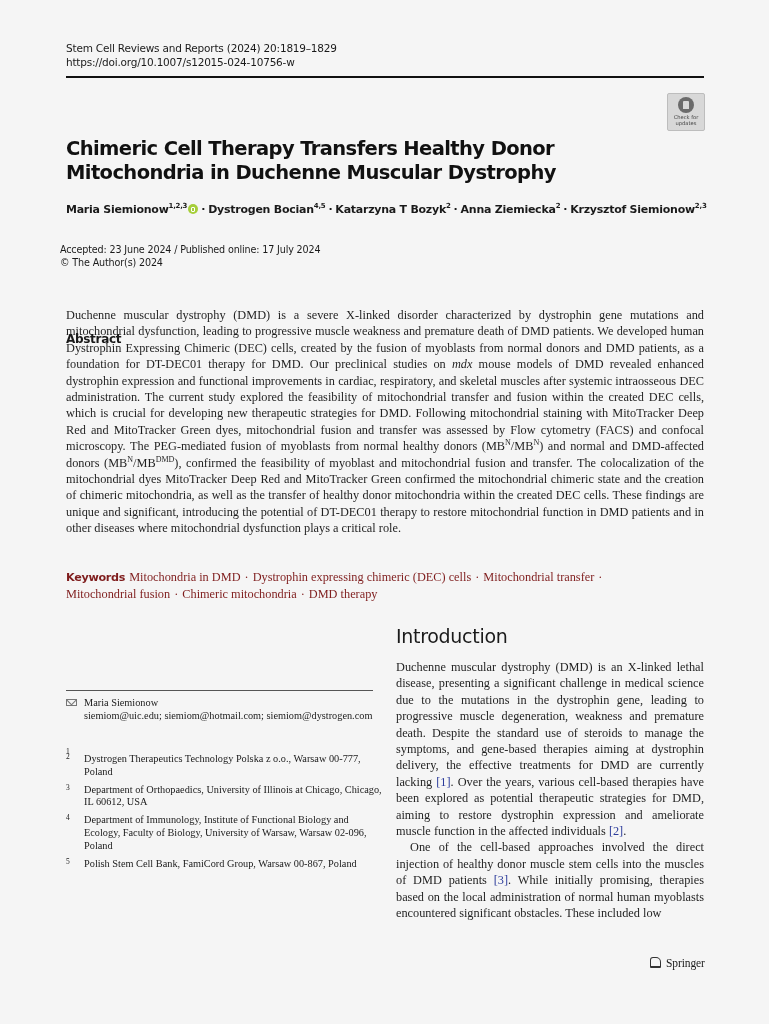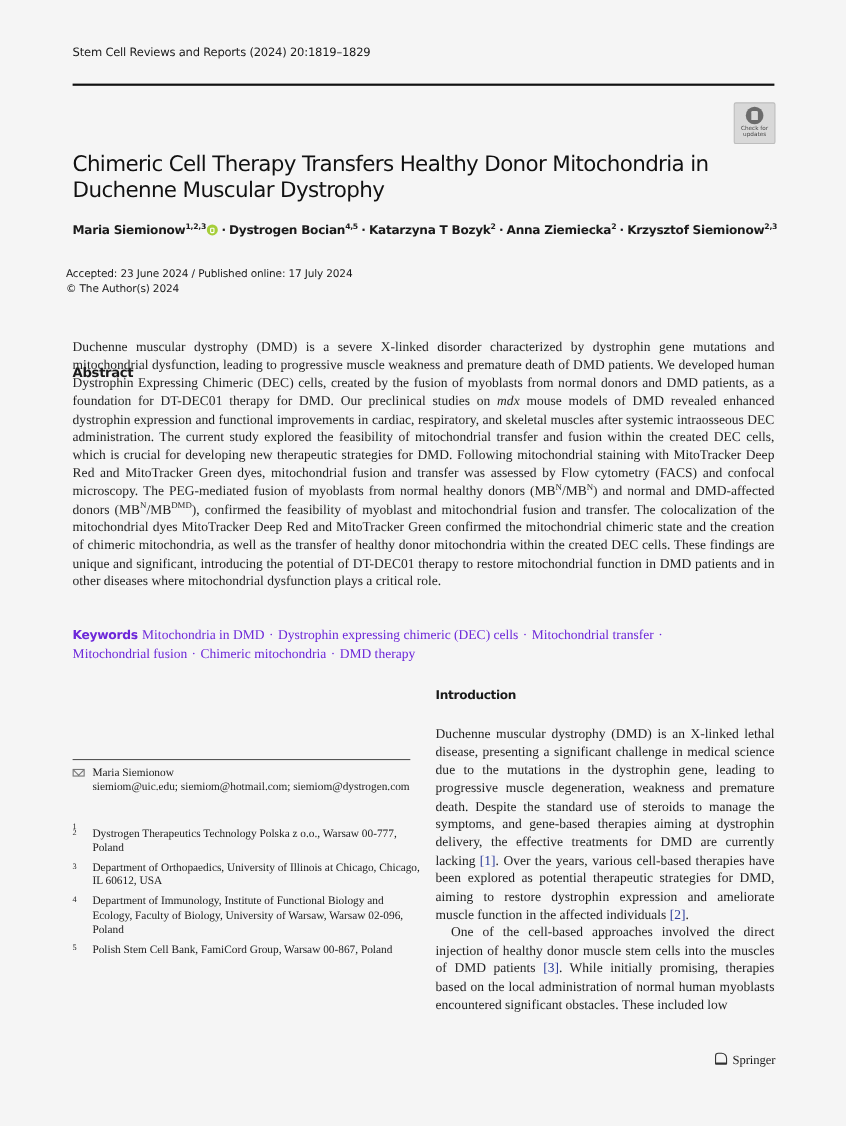--- a/index.html
+++ b/index.html
@@ -9,39 +9,39 @@
   .abs { position:absolute; }
 
   #journal { left:66px; top:41px; font-size:10.5px; line-height:14px; letter-spacing:-0.2px; }
   #rule-top { left:66px; top:76px; width:638px; height:2px; background:#111; }
 
   #crossmark { left:667px; top:93px; width:36px; height:36px; background:#d8d8d8; border:1px solid #bdbdbd; border-radius:2px; text-align:center; }
   #crossmark .ring { width:16px; height:16px; border-radius:50%; background:#6b6b6b; margin:3px auto 1px; position:relative; }
   #crossmark .ring:after { content:""; position:absolute; left:5px; top:4px; width:6px; height:8px; background:#d8d8d8; border-radius:1px 1px 0 0; }
   #crossmark .lbl { font-size:5.2px; line-height:6px; color:#444; }
 
-  #title { left:66px; top:137px; width:600px; font-size:19.5px; line-height:24px; font-weight:normal; letter-spacing:-0.6px; color:#111; }
+  #title { left:66px; top:137px; width:600px; font-size:19.5px; line-height:24px; font-weight:bold; letter-spacing:-0.6px; color:#111; }
 
   #authors { left:66px; top:203px; font-size:11px; line-height:14px; font-weight:bold; letter-spacing:-0.25px; white-space:nowrap; }
   #authors sup { font-size:7px; font-weight:bold; vertical-align:5px; line-height:0; }
   .orcid { display:inline-block; width:10px; height:10px; border-radius:50%; background:#a6ce39; vertical-align:-1px; margin-left:1px; position:relative; }
   .orcid:after { content:""; position:absolute; left:3px; top:2.5px; width:4px; height:5px; border:1px solid #fff; border-radius:1px; box-sizing:border-box; }
   .sep { font-weight:bold; margin:0 3px; }
 
   #dates { left:60px; top:243px; font-size:9.6px; line-height:13px; letter-spacing:-0.15px; }
 
   #abs-head { left:66px; top:293px; font-size:12px; font-weight:bold; letter-spacing:-0.3px;margin-top:39px; }
   #abs-body { left:66px; top:307px; width:638px; font-size:12.3px; line-height:16.4px; text-align:justify; color:#1f1f1f; }
   #abs-body sup { font-size:8px; vertical-align:5px; line-height:0; }
 
-  #keywords { left:66px; top:569px; width:620px; font-size:12.3px; line-height:16.4px; color:#6d28d9; }
+  #keywords { left:66px; top:569px; width:620px; font-size:12.3px; line-height:16.4px; color:#7f1d1d; }
   #keywords .kwh { font-family:"DejaVu Sans", "Liberation Sans", sans-serif; font-weight:bold; font-size:11.2px; margin-right:4px; letter-spacing:-0.3px; }
   #keywords .dot { margin:0 4px; }
 
-  #intro-head { left:396px; top:625px; font-size:11px; font-weight:bold; letter-spacing:-0.3px; }
+  #intro-head { left:396px; top:625px; font-size:19px; font-weight:normal; letter-spacing:-0.3px; }
   #intro-body { left:396px; top:659px; width:308px; font-size:12.3px; line-height:16.4px; text-align:justify; color:#1f1f1f; }
   #intro-body p { margin:0; }
   #intro-body p + p { text-indent:14px; }
   .cite { color:#2a3a9a; }
 
   #rule-fn { left:66px; top:690px; width:307px; height:1px; background:#555; }
   #corresp { left:66px; top:697px; width:310px; font-size:10.3px; line-height:12.8px; }
   #corresp .env { position:absolute; left:0; top:2px; width:11px; height:7px; border:1px solid #777; box-sizing:border-box; }
   #corresp .env:after { content:""; position:absolute; left:1px; top:-3px; width:6px; height:6px; border-right:1px solid #777; border-bottom:1px solid #777; transform:rotate(45deg); }
   #corresp .txt { margin-left:18px; }
@@ -51,20 +51,21 @@
   .aff .n { position:absolute; left:0; top:-2px; font-size:7.5px; }
 
   #springer { left:650px; top:957px; font-size:11.5px; letter-spacing:-0.1px;text-align:right; }
   #springer .horse { display:inline-block; width:11px; height:11px; border:1.4px solid #333; border-radius:3px 5px 1px 1px; box-sizing:border-box; vertical-align:-1px; margin-right:5px; border-bottom-width:2px; }
 </style>
 </head>
 <body>
 
 <div id="journal" class="abs sans">
   <div>Stem Cell Reviews and Reports (2024) 20:1819–1829</div>
+  <div>https://doi.org/10.1007/s12015-024-10756-w</div>
 </div>
 <div id="rule-top" class="abs"></div>
 
 <div id="crossmark" class="abs sans">
   <div class="ring"></div>
   <div class="lbl">Check for</div>
   <div class="lbl">updates</div>
 </div>
 
 <div id="title" class="abs sans">Chimeric Cell Therapy Transfers Healthy Donor Mitochondria in Duchenne Muscular Dystrophy</div>

